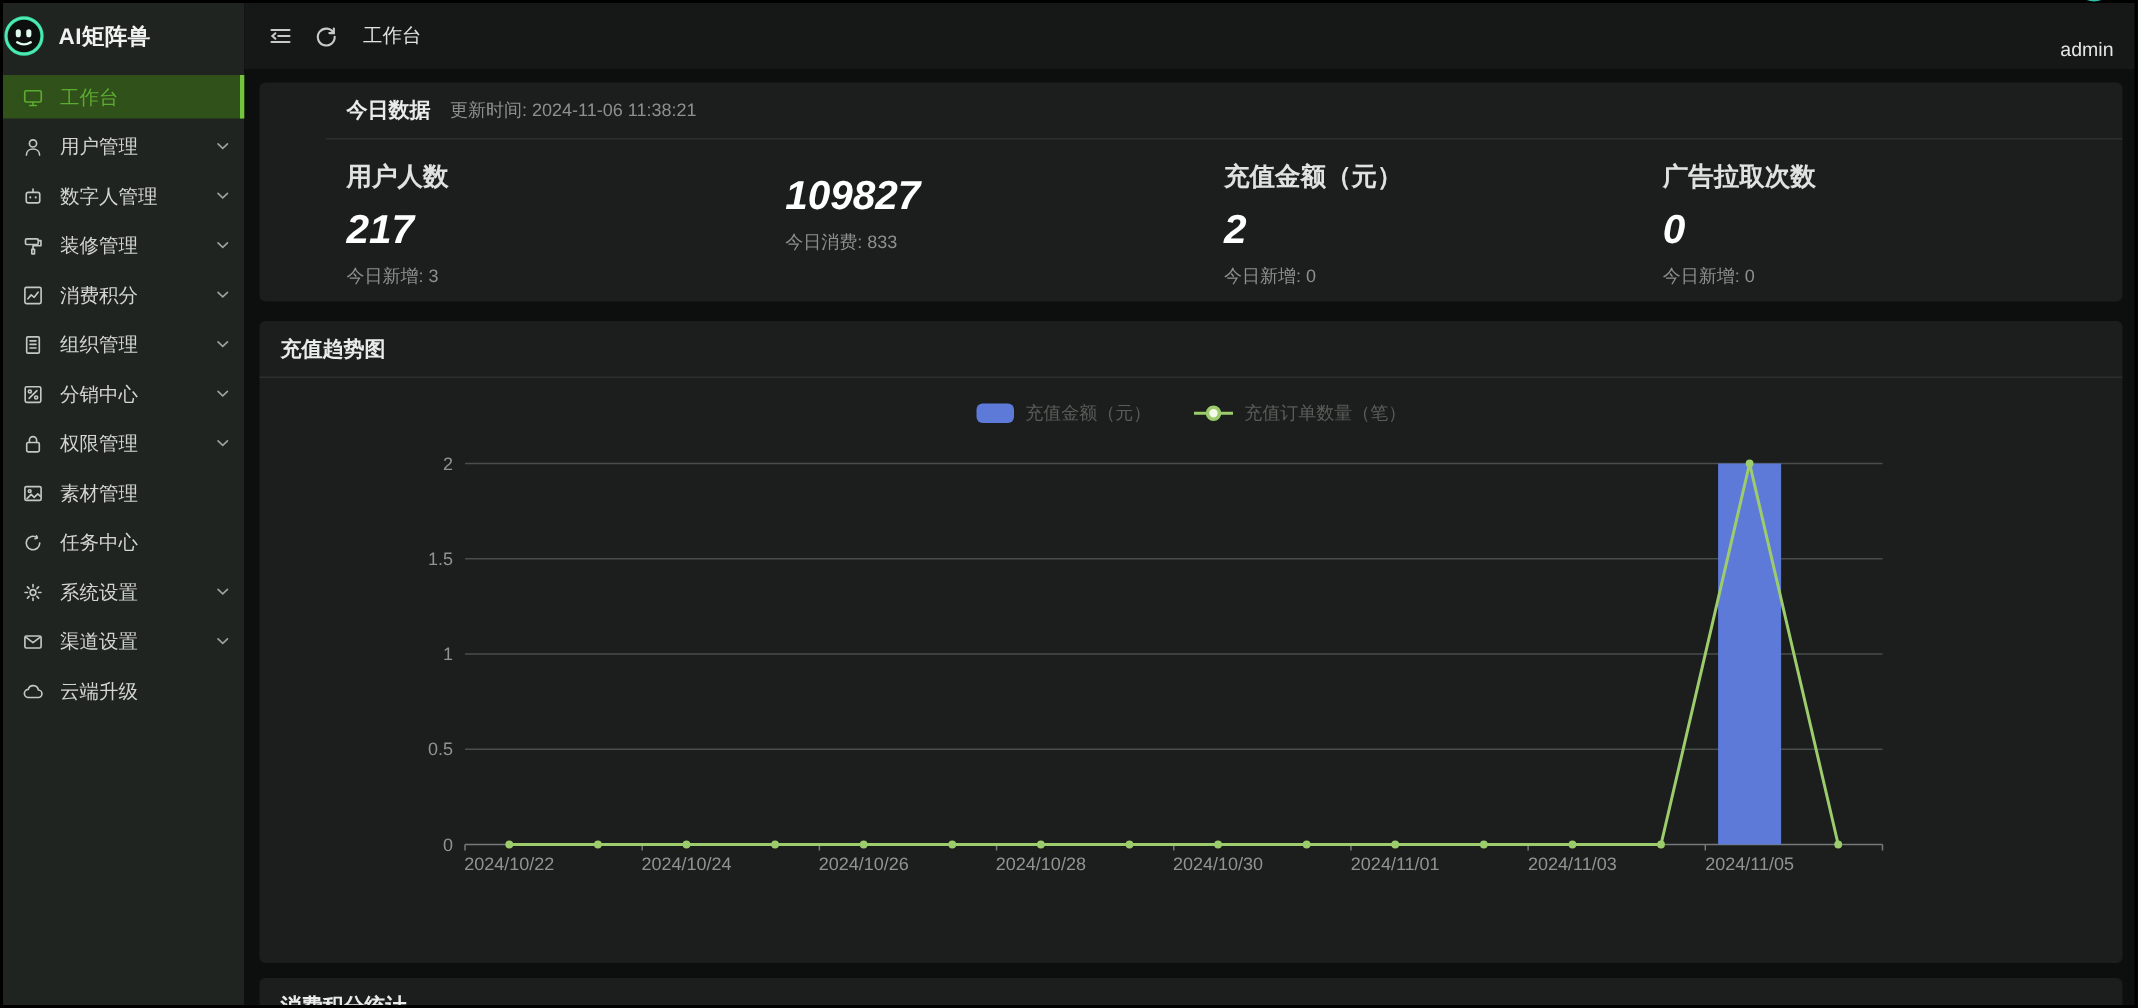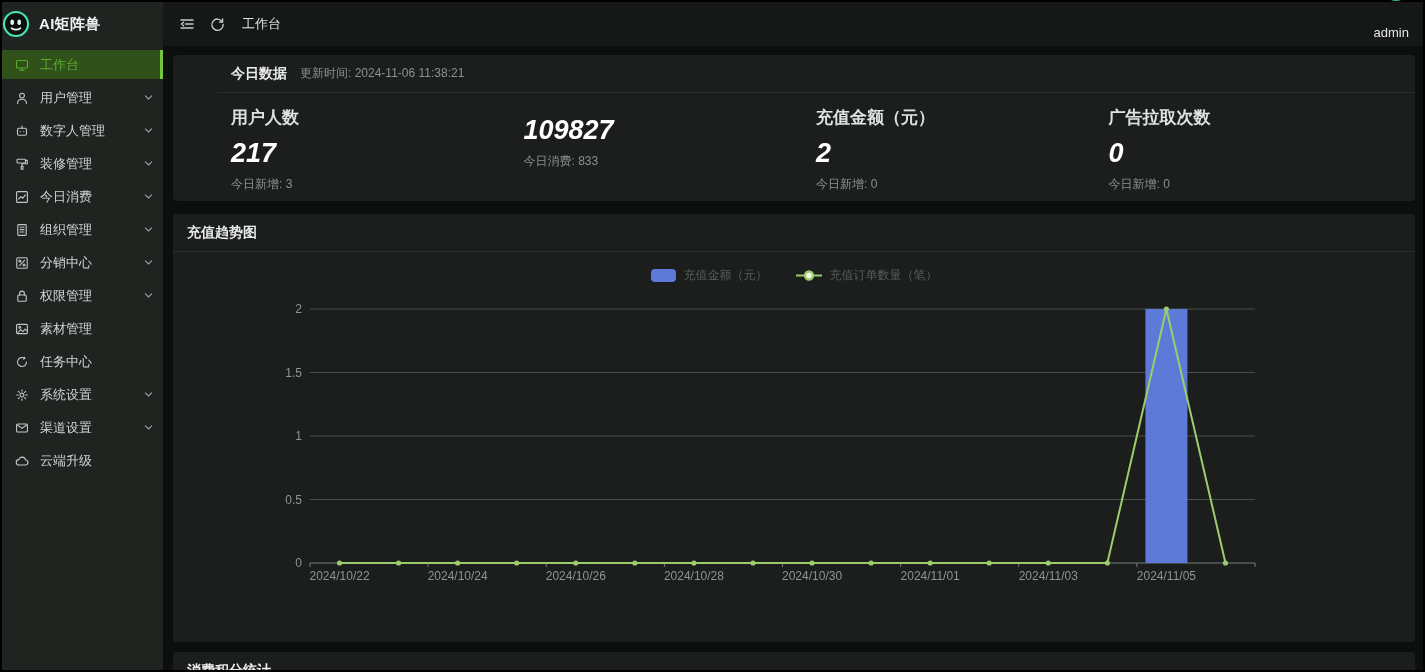--- a/index.html
+++ b/index.html
@@ -130,21 +130,21 @@
             </svg>
           </span>
         </li>
         <li class="menu-item">
           <span class="mi-icon">
             <svg width="14" height="14" viewBox="0 0 14 14" fill="none" stroke="currentColor" stroke-width="1.1" stroke-linecap="round" stroke-linejoin="round">
               <rect x="1.6" y="1.6" width="10.8" height="10.8" rx="1"></rect>
               <polyline points="3.6,9.2 5.8,6.6 7.8,8.2 10.4,4.8"></polyline>
             </svg>
           </span>
-          <span>今日消费</span>
+          <span>消费积分</span>
           <span class="mi-chevron">
             <svg width="9" height="9" viewBox="0 0 10 10" fill="none" stroke="currentColor" stroke-width="1.2" stroke-linecap="round">
               <polyline points="1.5,3.2 5,6.6 8.5,3.2"></polyline>
             </svg>
           </span>
         </li>
         <li class="menu-item">
           <span class="mi-icon">
             <svg width="14" height="14" viewBox="0 0 14 14" fill="none" stroke="currentColor" stroke-width="1.1" stroke-linecap="round" stroke-linejoin="round">
               <rect x="2.8" y="1.6" width="8.4" height="10.8" rx="0.8"></rect>

